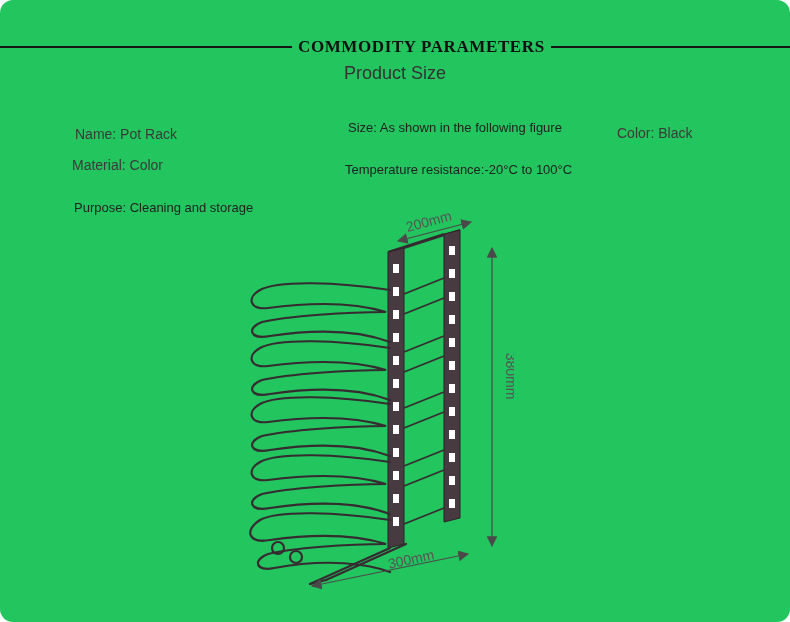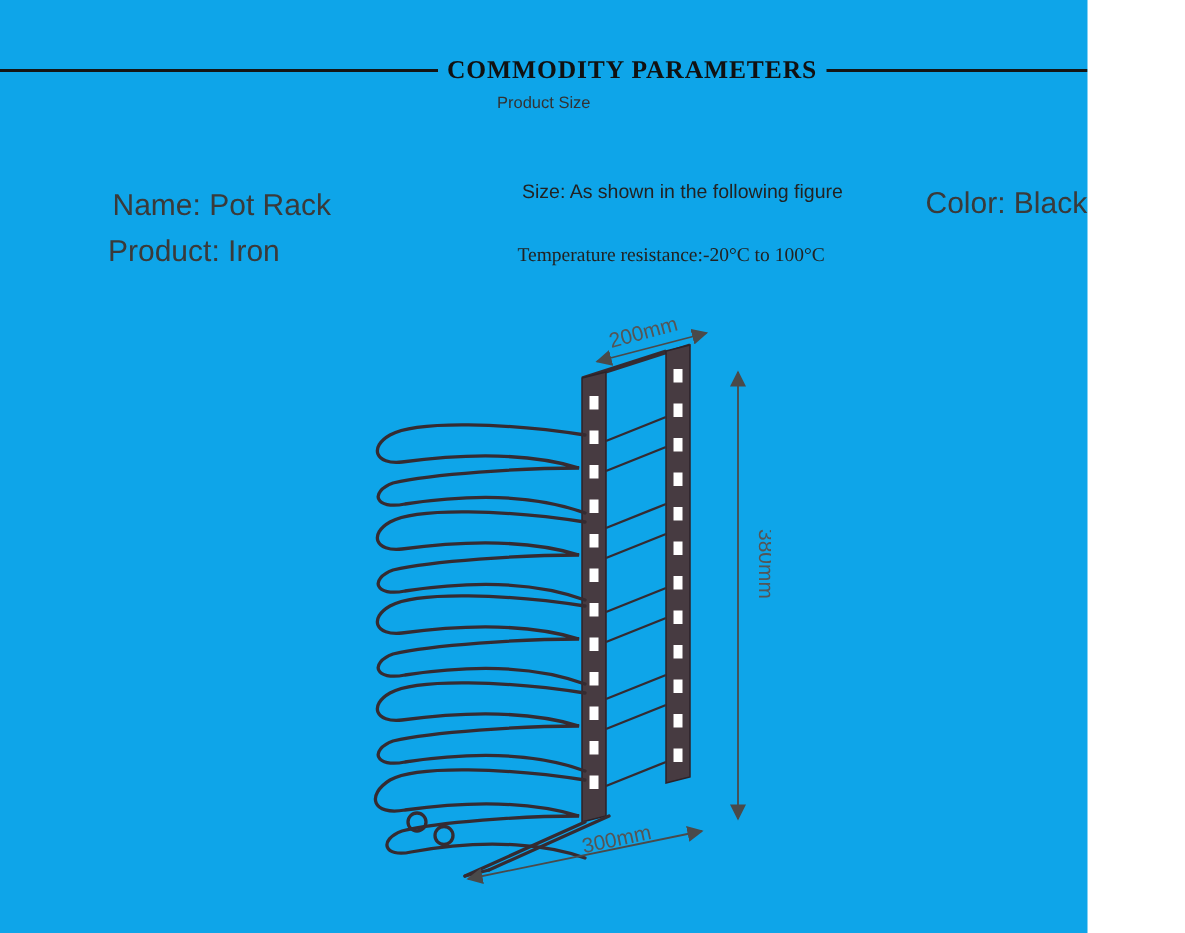--- a/index.html
+++ b/index.html
@@ -1,24 +1,25 @@
 <!DOCTYPE html>
 <html><head>
 <meta charset="utf-8">
 <style>
   * { box-sizing: border-box; margin: 0; padding: 0; }
   html, body { background: #ffffff; }
   .page {
     position: relative;
-    width: 725px;
+    width: 790px;
     height: 622px;
-    background: #0ea5e9;
+    background: #22c55e;
     font-family: "Liberation Sans", sans-serif;
     color: #333;
     overflow: hidden;
+    border-radius: 13px;
   }
   
   .header {
     position: absolute;
     top: 37px; left: 0; right: 0;
     display: flex;
     align-items: center;
   }
   .rule {
     height: 2px;
@@ -32,36 +33,36 @@
     letter-spacing: 0.6px;
     color: #111;
     margin: 0 6px;
     white-space: nowrap;
     font-family: "Liberation Serif", serif;
   }
   .subtitle {
     position: absolute;
     top: 63px; left: 0; right: 0;
     text-align: center;
-    font-size: 11px;
+    font-size: 18px;
     color: #333;
   }
   
   .spec {
     position: absolute;
     white-space: nowrap;
     color: #3a3a3a;
   }
-  .spec-lg { font-size: 20px; }
+  .spec-lg { font-size: 14px; }
   .spec-sm { font-size: 13px; color: #222; }
   .spec-name        { left: 75px;  top: 126px; }
   .spec-material    { left: 72px;  top: 157px; }
   .spec-purpose     { left: 74px;  top: 200px; }
   .spec-size        { left: 348px; top: 120px; }
-  .spec-temperature { left: 345px; top: 162px; font-family: Liberation Serif, serif; }
+  .spec-temperature { left: 345px; top: 162px; }
   .spec-color       { left: 602px; top: 125px; margin-left: 15px; }
   
   .diagram {
     position: absolute;
     left: 238px;
     top: 212px;
     width: 276px;
     height: 392px;
   }
   .dim-text {
@@ -76,21 +77,22 @@
 <div class="page">
 
   <div class="header">
     <div class="rule rule-left"></div>
     <div class="title">COMMODITY PARAMETERS</div>
     <div class="rule rule-right"></div>
   </div>
   <div class="subtitle">Product Size</div>
 
   <div class="spec spec-lg spec-name">Name: Pot Rack</div>
-  <div class="spec spec-lg spec-material">Product: Iron</div>
+  <div class="spec spec-lg spec-material">Material: Color</div>
+  <div class="spec spec-sm spec-purpose">Purpose: Cleaning and storage</div>
   <div class="spec spec-sm spec-size">Size: As shown in the following figure</div>
   <div class="spec spec-sm spec-temperature">Temperature resistance:-20°C to 100°C</div>
   <div class="spec spec-lg spec-color">Color: Black</div>
 
   <svg class="diagram" viewBox="0 0 276 392">
     <defs>
       <marker id="dimArrow" viewBox="0 0 10 10" refX="9" refY="5" markerWidth="9" markerHeight="9" orient="auto-start-reverse">
         <path d="M0,0 L10,5 L0,10 z" fill="#4a4a4a"></path>
       </marker>
     </defs>

